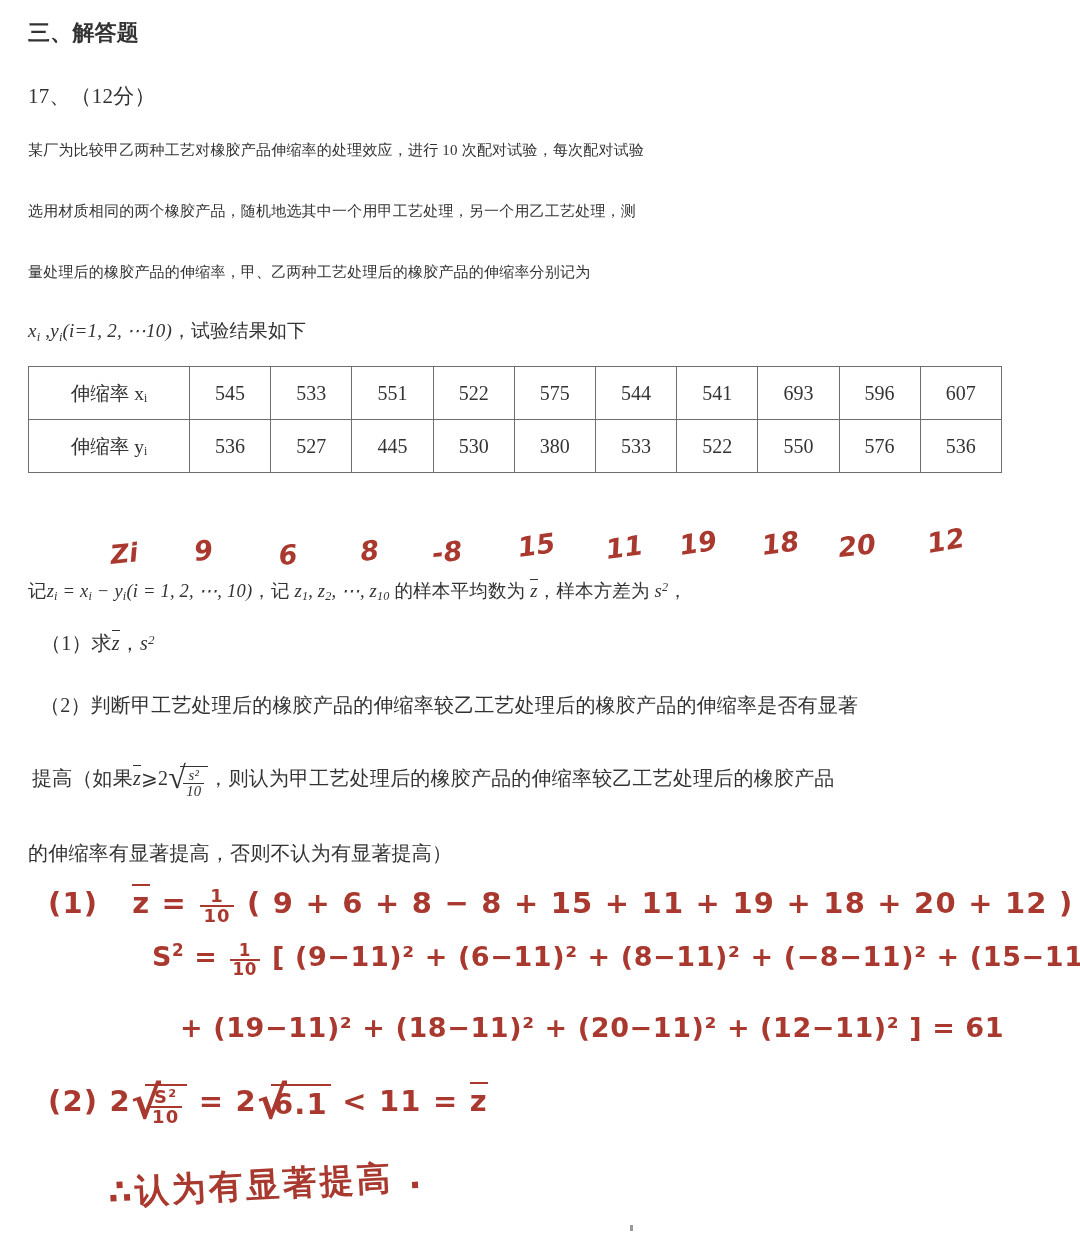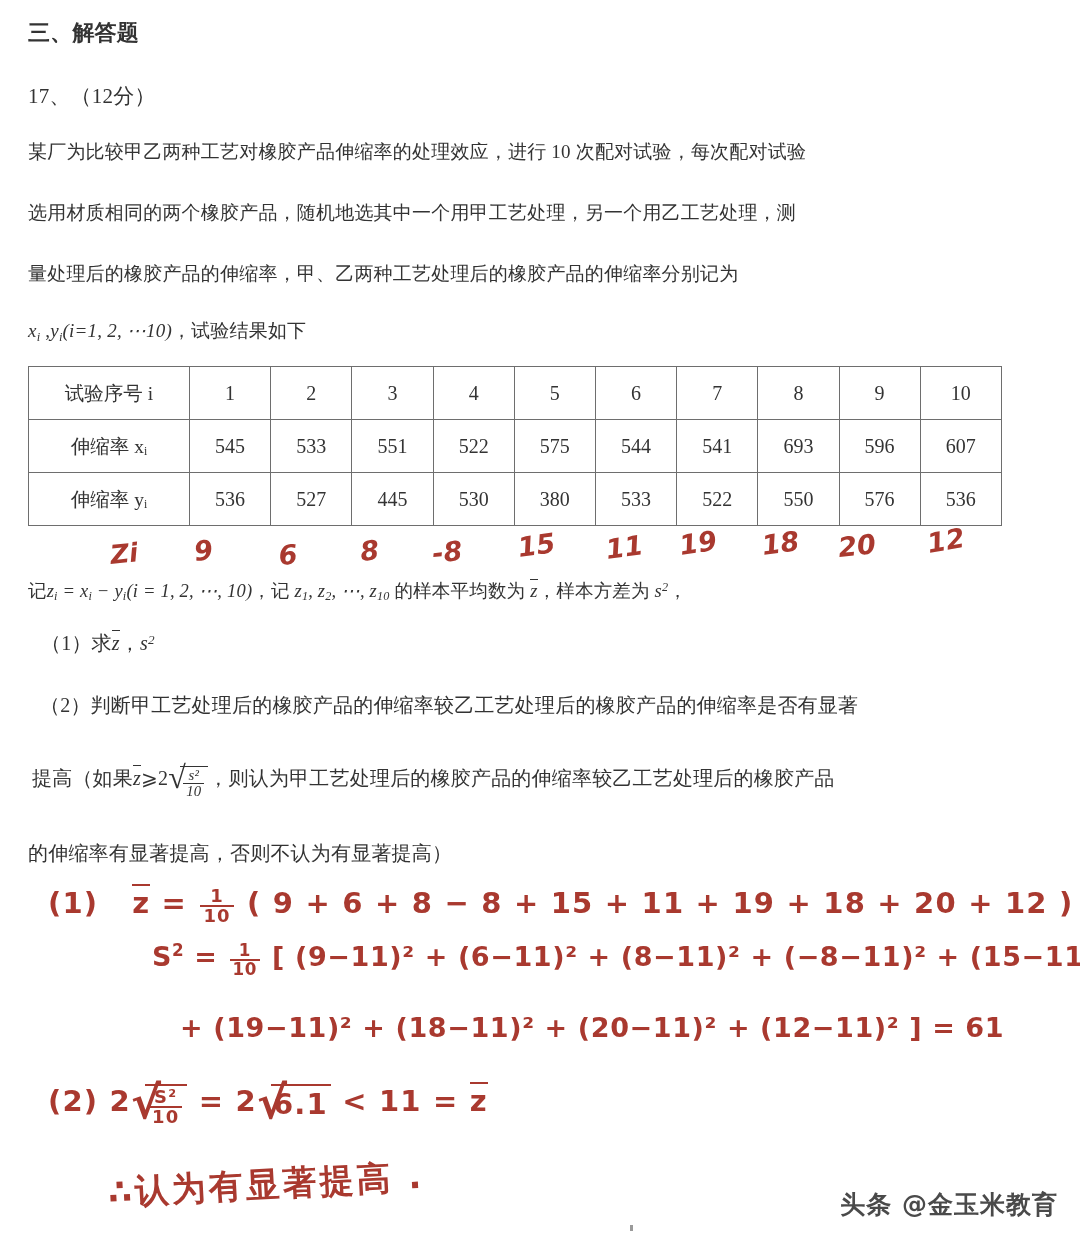--- a/index.html
+++ b/index.html
@@ -39,21 +39,21 @@
     font-weight: 600;
   }
   .problem-number {
     left: 28px;
     top: 82px;
     font-size: 21px;
   }
 
   .body-line {
     left: 28px;
-    font-size: 19px;
+    font-size: 15px;
     line-height: 1.2;
   }
   .bl1 { top: 141px; }
   .bl2 { top: 202px; }
   .bl3 { top: 263px; }
   .bl4 { top: 320px; font-size: 19px; }
 
   .sub-q {
     left: 32px;
     font-size: 20px;
@@ -250,33 +250,20 @@
   <div class="printed body-line bl1">某厂为比较甲乙两种工艺对橡胶产品伸缩率的处理效应，进行 10 次配对试验，每次配对试验</div>
   <div class="printed body-line bl3">量处理后的橡胶产品的伸缩率，甲、乙两种工艺处理后的橡胶产品的伸缩率分别记为</div>
   <div class="printed body-line bl2">选用材质相同的两个橡胶产品，随机地选其中一个用甲工艺处理，另一个用乙工艺处理，测</div>
 
   <div class="printed body-line bl4">
     <span class="mi">x<span class="sub">i</span></span><span>&nbsp;,</span><span class="mi">y<span class="sub">i</span></span><span class="mi">(i=1, 2, ⋯10)</span><span>，试验结果如下</span>
   </div>
 
   <table class="data-table">
     <tbody>
-      <tr>
-        <td class="rowhead">试验序号 i</td>
-        <td class="datacell">1</td>
-        <td class="datacell">2</td>
-        <td class="datacell">3</td>
-        <td class="datacell">4</td>
-        <td class="datacell">5</td>
-        <td class="datacell">6</td>
-        <td class="datacell">7</td>
-        <td class="datacell">8</td>
-        <td class="datacell">9</td>
-        <td class="datacell">10</td>
-      </tr>
       <tr>
         <td class="rowhead">伸缩率 xᵢ</td>
         <td class="datacell">545</td>
         <td class="datacell">533</td>
         <td class="datacell">551</td>
         <td class="datacell">522</td>
         <td class="datacell">575</td>
         <td class="datacell">544</td>
         <td class="datacell">541</td>
         <td class="datacell">693</td>
@@ -355,16 +342,15 @@
     <span>(2)</span>
     <span>2</span><span class="hw-rad"><span class="rb"><span class="hw-frac"><span class="num">S²</span><span class="den">10</span></span></span></span>
     <span>=</span>
     <span>2</span><span class="hw-rad"><span class="rb">6.1</span></span>
     <span>&lt;  11 =</span>
     <span class="hw-ovl">z</span>
   </div>
 
   <div class="hw-line hw5" style="transform:rotate(-3deg)">∴认为有显著提高 .</div>
 
-  <div class="watermark">头条 @金玉米教育</div>
   <div class="dot-mark"></div>
 
 </div>
 
 </body></html>

